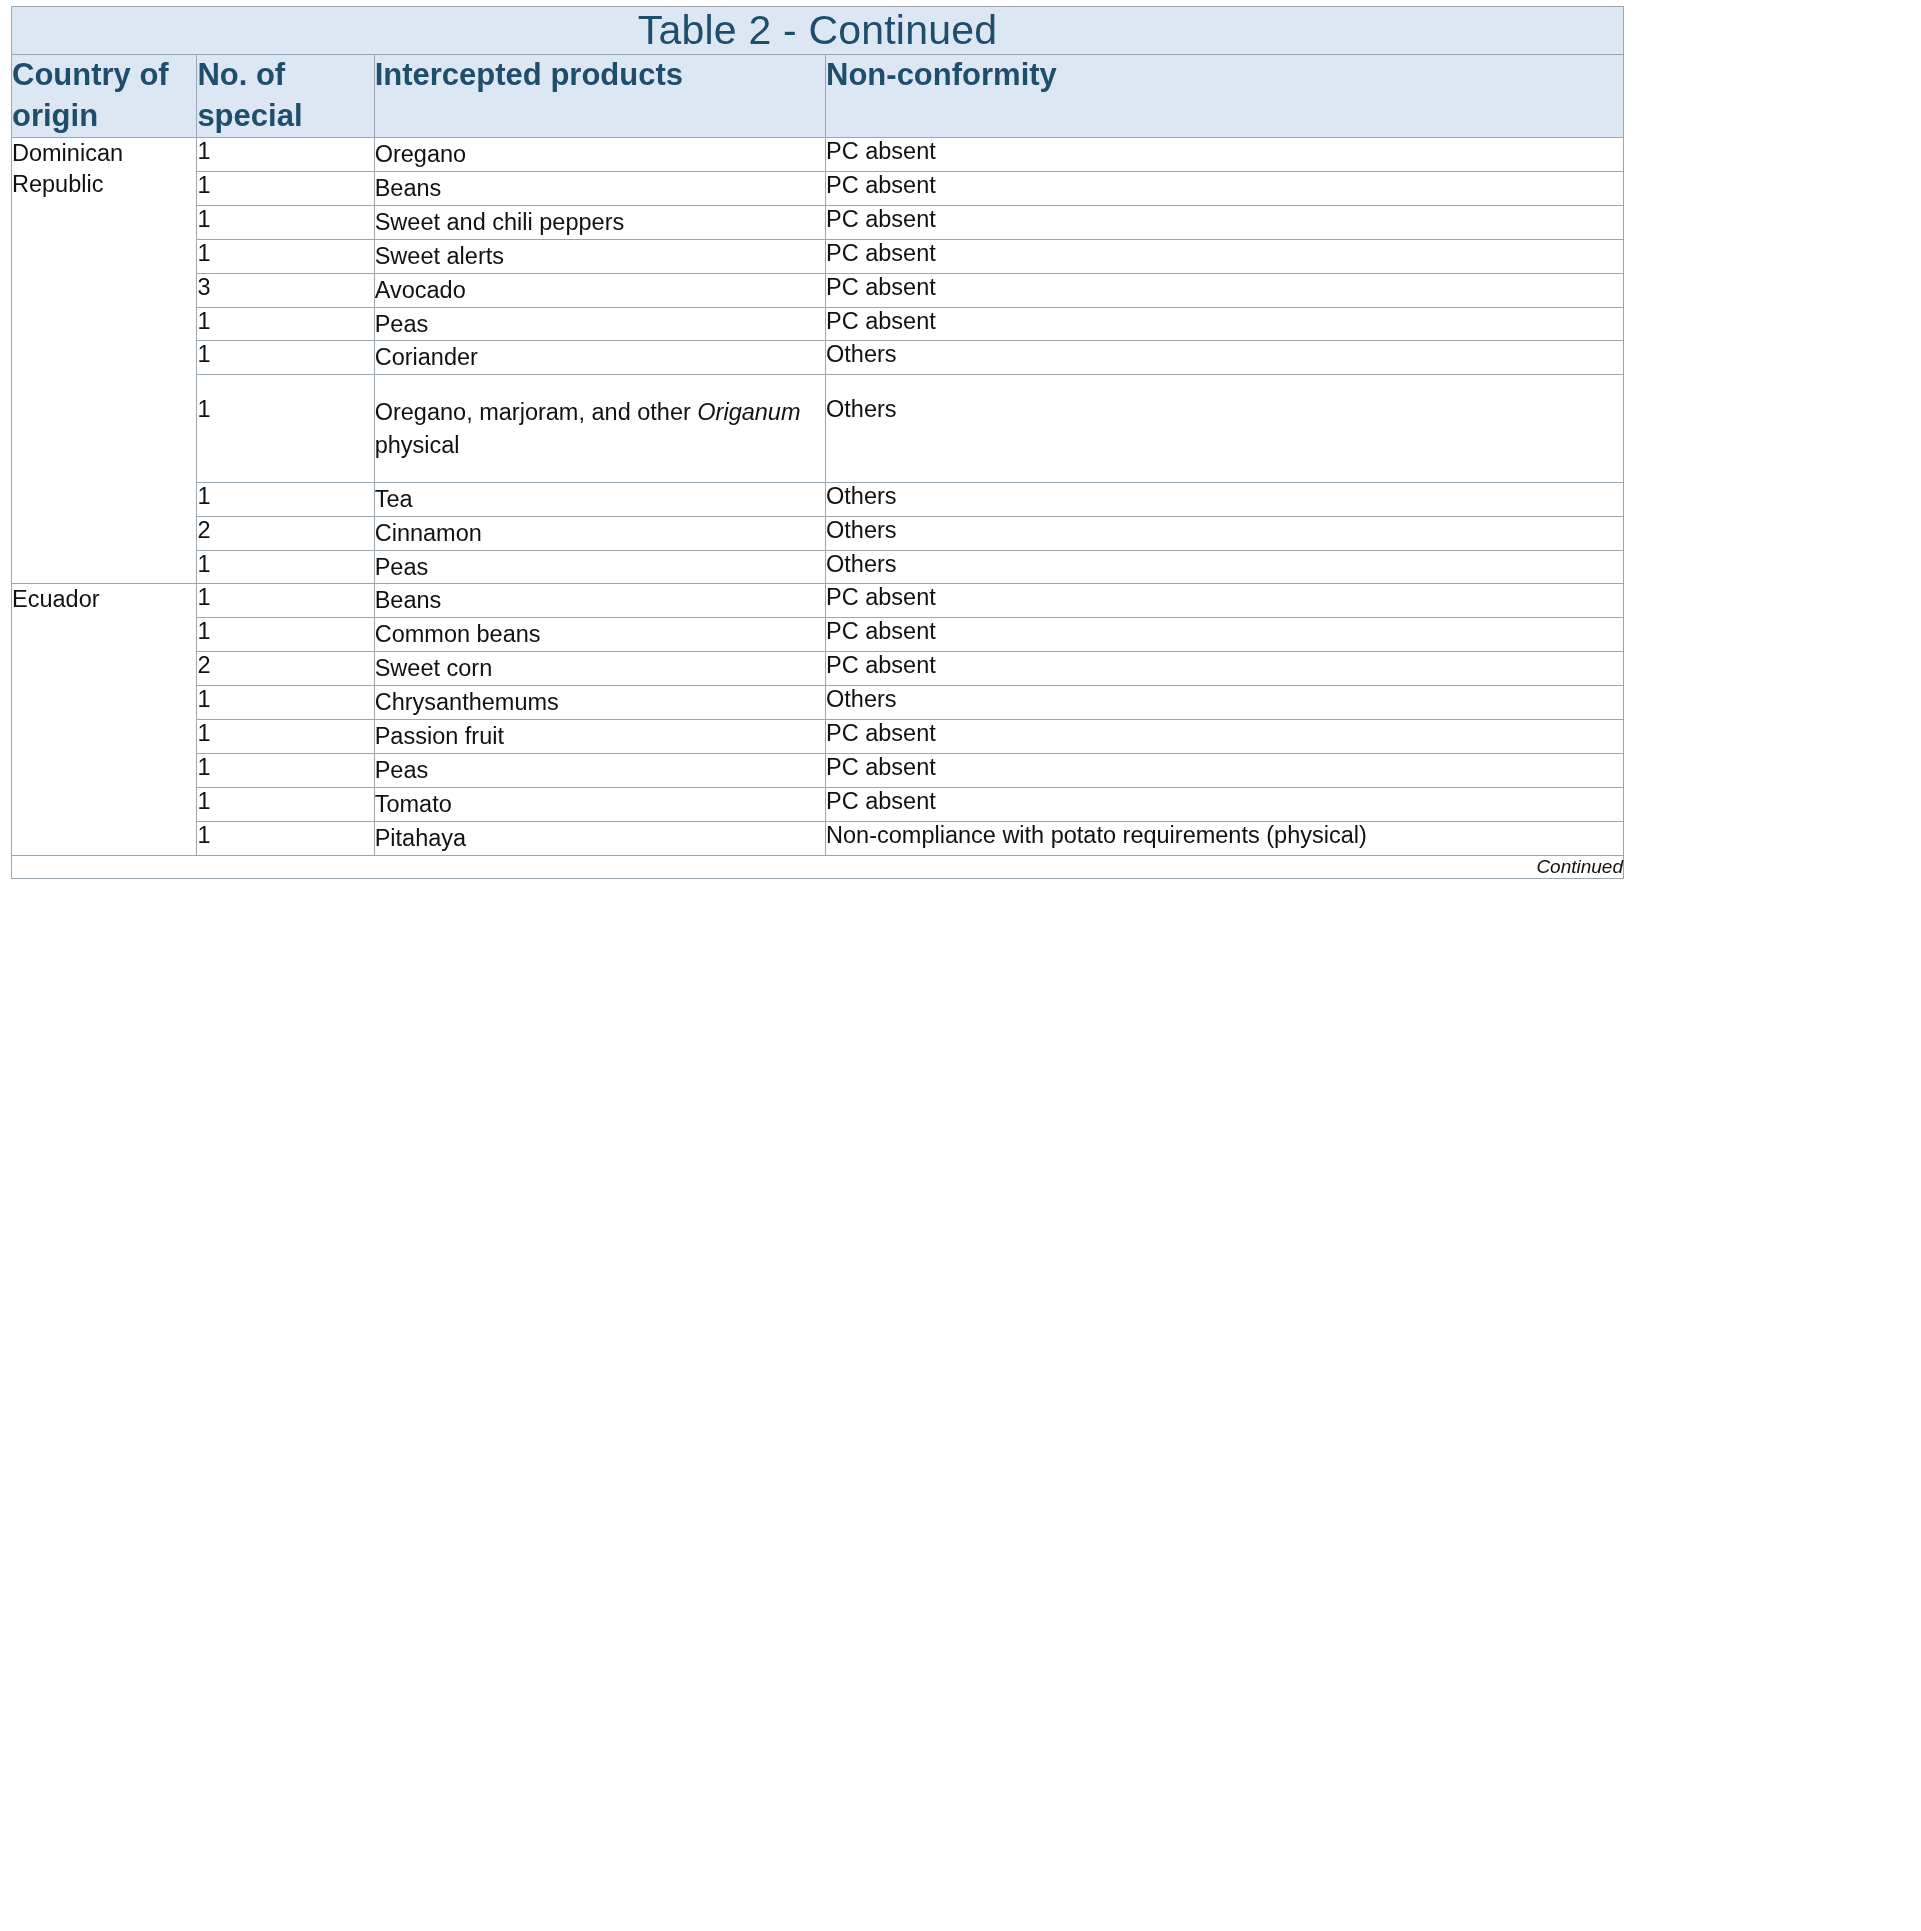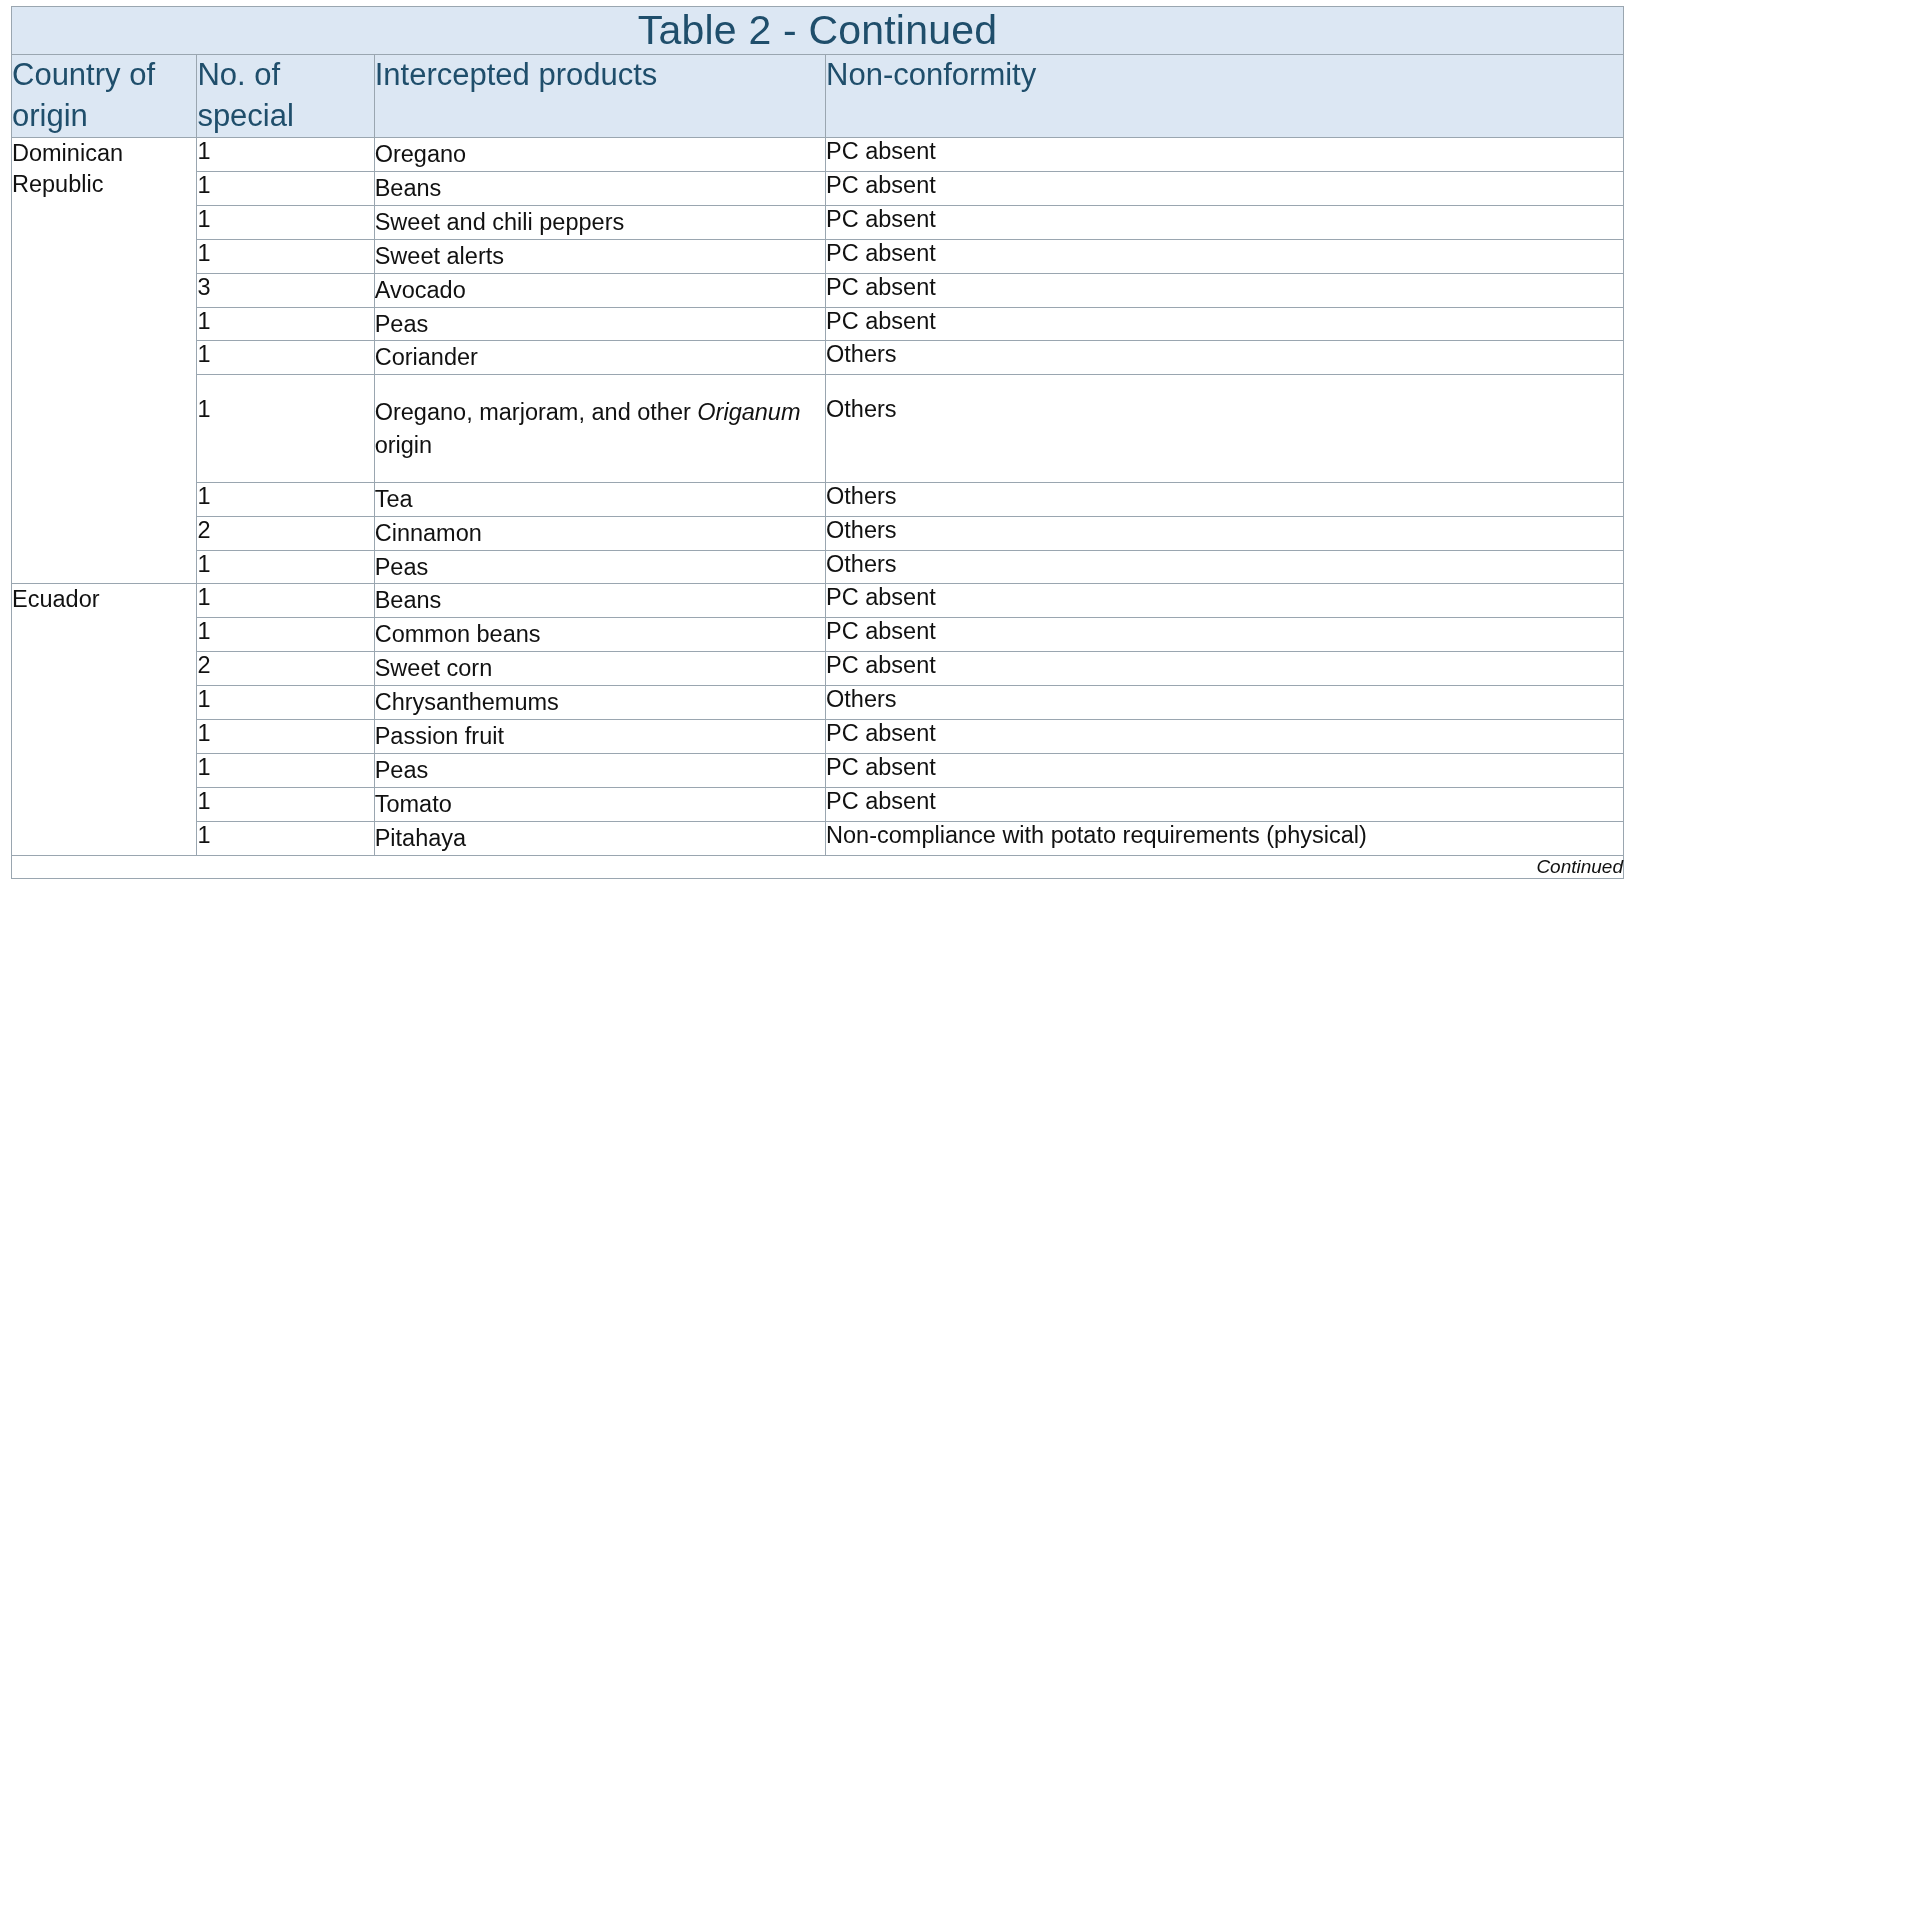--- a/index.html
+++ b/index.html
@@ -36,21 +36,21 @@
     font-size: 41px;
     font-weight: 400;
     padding: 11px 0 15.6px 0;
     letter-spacing: 0.2px;
   }
   
   .hdr {
     background: #dce7f3;
     color: #1f4e6b;
     font-size: 31px;
-    font-weight: 400;
+    font-weight: 700;
     text-align: left;
     padding: 17px 17px 31px 17px;
     line-height: 1.32;
   }
   
   .c-country {
     font-size: 23.5px;
     line-height: 1.33;
     padding: 15.6px 15.6px 14px 17px;
     color: #111111;
@@ -146,21 +146,21 @@
           <td class="c-product"><span>Peas</span></td>
           <td class="c-nonconf">PC absent</td>
         </tr>
         <tr>
           <td class="c-alerts">1</td>
           <td class="c-product"><span>Coriander</span></td>
           <td class="c-nonconf">Others</td>
         </tr>
         <tr class="row-tall">
           <td class="c-alerts">1</td>
-          <td class="c-product"><span>Oregano, marjoram, and other </span><span class="it">Origanum</span><span> origin</span></td>
+          <td class="c-product"><span>Oregano, marjoram, and other </span><span class="it">Origanum</span><span> physical</span></td>
           <td class="c-nonconf">Others</td>
         </tr>
         <tr>
           <td class="c-alerts">1</td>
           <td class="c-product"><span>Tea</span></td>
           <td class="c-nonconf">Others</td>
         </tr>
         <tr>
           <td class="c-alerts">2</td>
           <td class="c-product"><span>Cinnamon</span></td>

